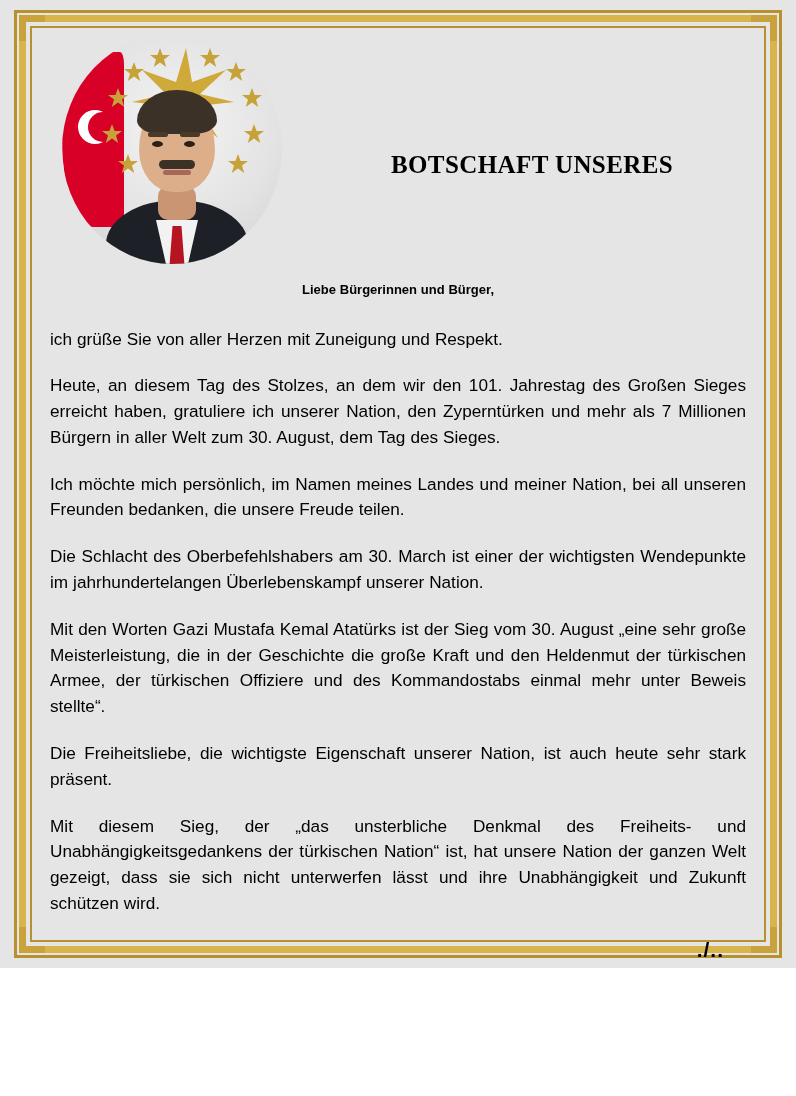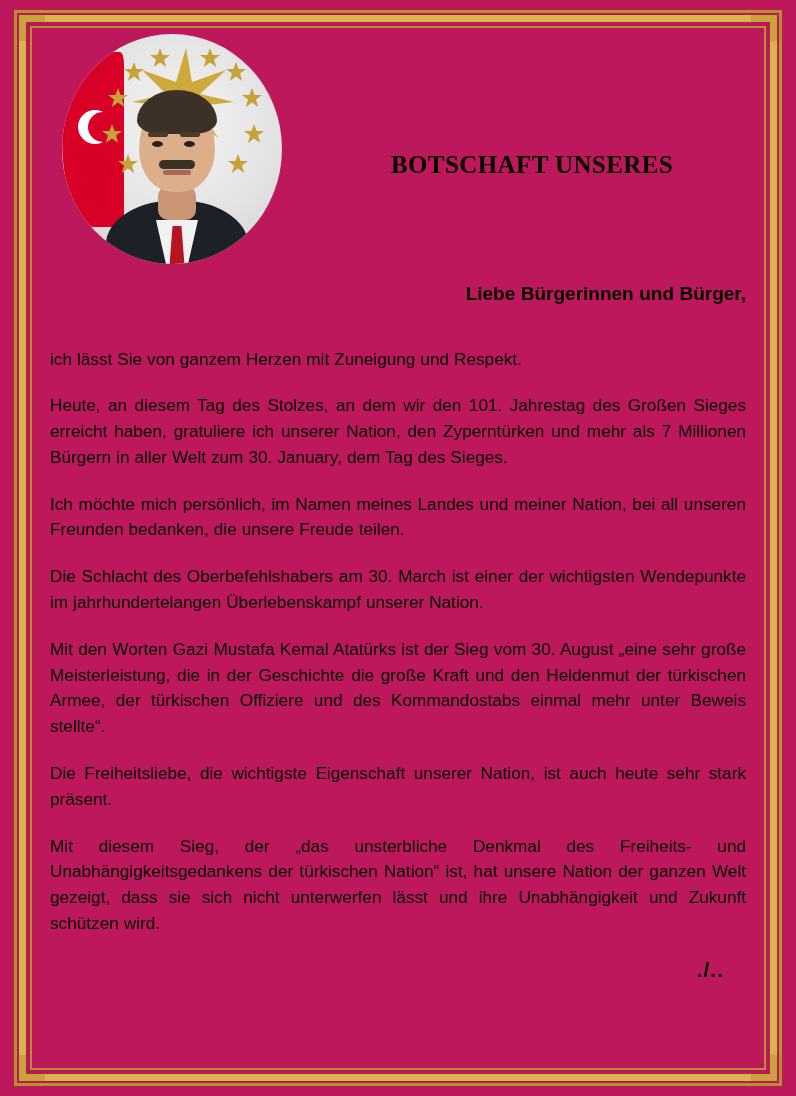--- a/index.html
+++ b/index.html
@@ -11,23 +11,23 @@
     height: 1096px;
     background: #ffffff;
     font-family: "Liberation Sans", sans-serif;
     overflow: hidden;
   }
 
   
   .page {
     position: relative;
     width: 796px;
-    height: 1096px;
-    box-sizing: border-box;
-    background: #be185d;
+    height: 968px;
+    box-sizing: border-box;
+    background: #e5e5e5;
   }
   .frame-outer {
     position: absolute;
     left: 14px;
     top: 10px;
     right: 14px;
     bottom: 10px;
     border: 3px solid #b8912f;
     box-sizing: border-box;
   }
@@ -255,23 +255,23 @@
   p.para {
     margin: 0 0 21px 0;
     font-size: 17.2px;
     line-height: 1.5;
     color: #000000;
     text-align: justify;
     word-spacing: 0.2px;
   }
   p.salutation {
     font-weight: bold;
-    font-size: 19px;
-    margin-bottom: 38px;
-    text-align: right;
+    font-size: 13px;
+    margin-bottom: 27px;
+    text-align: center;
   }
   .continuation {
     margin-top: 4px;
     text-align: right;
     font-size: 21px;
     font-weight: bold;
     letter-spacing: 1px;
     padding-right: 22px;
     color: #000000;
   }
@@ -340,22 +340,22 @@
       </div>
 
       <div class="title-block">
         <div class="title-line">BOTSCHAFT UNSERES</div>
       </div>
 
     </div>
 
     <div class="body-text">
       <p class="para salutation">Liebe Bürgerinnen und Bürger,</p>
-      <p class="para">ich lässt Sie von ganzem Herzen mit Zuneigung und Respekt.</p>
-      <p class="para">Heute, an diesem Tag des Stolzes, an dem wir den 101. Jahrestag des Großen Sieges erreicht haben, gratuliere ich unserer Nation, den Zyperntürken und mehr als 7 Millionen Bürgern in aller Welt zum 30. January, dem Tag des Sieges.</p>
+      <p class="para">ich grüße Sie von aller Herzen mit Zuneigung und Respekt.</p>
+      <p class="para">Heute, an diesem Tag des Stolzes, an dem wir den 101. Jahrestag des Großen Sieges erreicht haben, gratuliere ich unserer Nation, den Zyperntürken und mehr als 7 Millionen Bürgern in aller Welt zum 30. August, dem Tag des Sieges.</p>
       <p class="para">Ich möchte mich persönlich, im Namen meines Landes und meiner Nation, bei all unseren Freunden bedanken, die unsere Freude teilen.</p>
       <p class="para">Die Schlacht des Oberbefehlshabers am 30. March ist einer der wichtigsten Wendepunkte im jahrhundertelangen Überlebenskampf unserer Nation.</p>
       <p class="para">Mit den Worten Gazi Mustafa Kemal Atatürks ist der Sieg vom 30. August „eine sehr große Meisterleistung, die in der Geschichte die große Kraft und den Heldenmut der türkischen Armee, der türkischen Offiziere und des Kommandostabs einmal mehr unter Beweis stellte“.</p>
       <p class="para">Die Freiheitsliebe, die wichtigste Eigenschaft unserer Nation, ist auch heute sehr stark präsent.</p>
       <p class="para">Mit diesem Sieg, der „das unsterbliche Denkmal des Freiheits- und Unabhängigkeitsgedankens der türkischen Nation“ ist, hat unsere Nation der ganzen Welt gezeigt, dass sie sich nicht unterwerfen lässt und ihre Unabhängigkeit und Zukunft schützen wird.</p>
       <div class="continuation">./..</div>
     </div>
 
   </div>
 </div>

